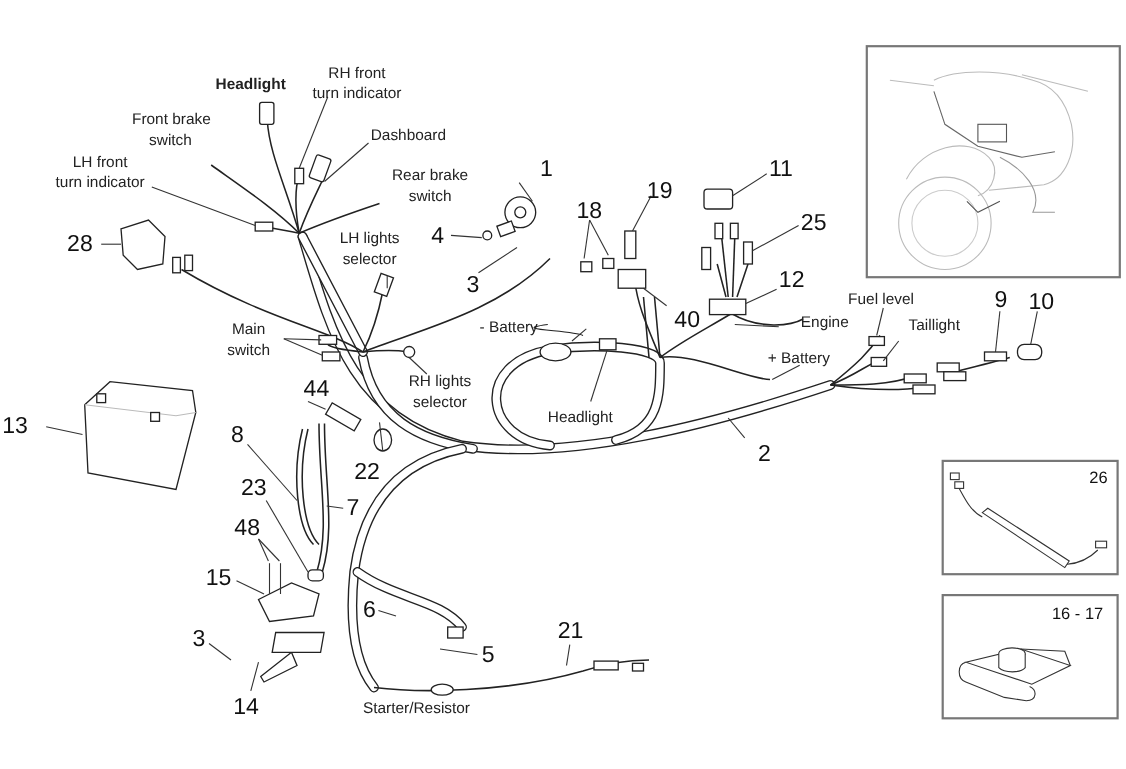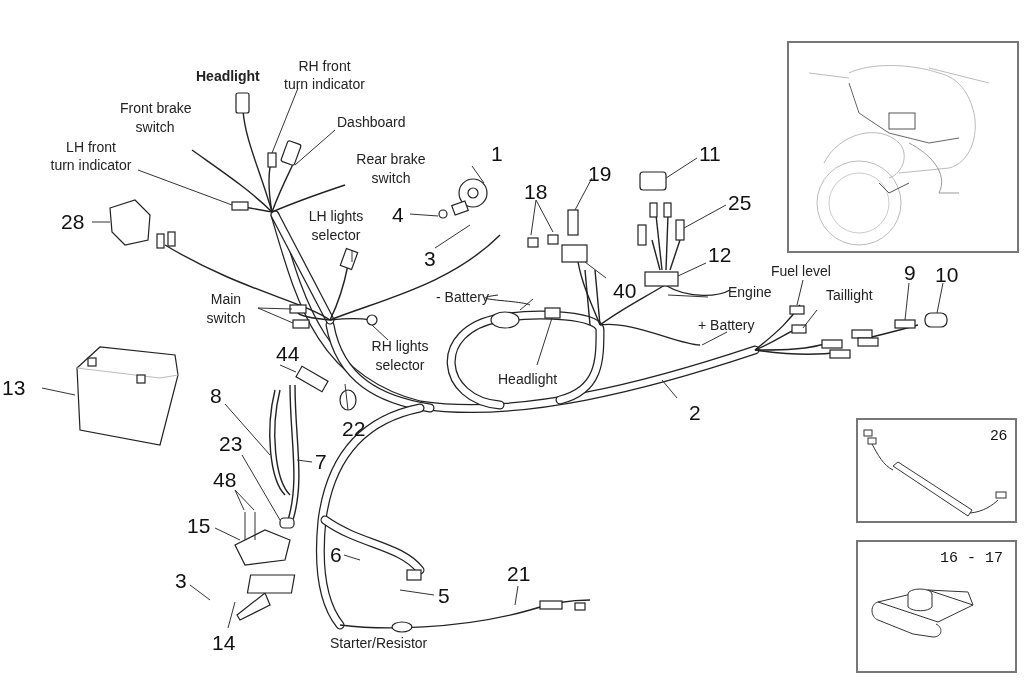--- a/index.html
+++ b/index.html
@@ -233,21 +233,21 @@
   <div class="num" style="left:935px;top:264px;">10</div>
   <div class="num" style="left:699px;top:143px;">11</div>
   <div class="num" style="left:708px;top:244px;">12</div>
   <div class="num" style="left:2px;top:377px;">13</div>
   <div class="num" style="left:212px;top:632px;">14</div>
   <div class="num" style="left:187px;top:515px;">15</div>
   <div class="num" style="left:524px;top:181px;">18</div>
   <div class="num" style="left:588px;top:163px;">19</div>
   <div class="num" style="left:613px;top:280px;">40</div>
   <div class="num" style="left:507px;top:563px;">21</div>
-  <div class="num" style="left:322px;top:418px;margin-left:20px;">22</div>
+  <div class="num" style="left:322px;top:418px;">22</div>
   <div class="num" style="left:219px;top:433px;">23</div>
   <div class="num" style="left:276px;top:343px;">44</div>
   <div class="num" style="left:728px;top:192px;">25</div>
   <div class="num" style="left:213px;top:469px;">48</div>
   <div class="num" style="left:61px;top:211px;">28</div>
 
   
   <div class="inset" style="left:787px;top:41px;width:232px;height:212px;">
     <svg width="228" height="208" viewBox="0 0 228 208">
       <circle cx="70" cy="160" r="42" fill="none" stroke="#bbb"></circle>
@@ -269,21 +269,21 @@
       <rect x="6" y="10" width="8" height="6" fill="#fff" stroke="#333"></rect>
       <rect x="10" y="18" width="8" height="6" fill="#fff" stroke="#333"></rect>
       <path d="M14 24 C20 35, 25 45, 35 50" fill="none" stroke="#333"></path>
       <path d="M35 46 L110 96 L114 90 L40 42 Z" fill="#fff" stroke="#333"></path>
       <path d="M112 93 C125 92, 135 85, 140 80" fill="none" stroke="#333"></path>
       <rect x="138" y="72" width="10" height="6" fill="#fff" stroke="#333"></rect>
     </svg>
   </div>
 
   
-  <div class="inset" style="left:856px;top:540px;width:161px;height:133px;font-family:Liberation Mono, monospace;">
+  <div class="inset" style="left:856px;top:540px;width:161px;height:114px;">
     <div class="inset-num" style="right:12px;top:8px;">16 - 17</div>
     <svg width="157" height="122" viewBox="0 0 157 122">
       <path d="M20 60 L70 48 L115 63 L80 80 Z" fill="#fff" stroke="#333"></path>
       <path d="M20 60 C12 62, 12 75, 20 78 L55 92 L75 95 C85 95, 85 85, 78 82" fill="none" stroke="#333"></path>
       <ellipse cx="62" cy="52" rx="12" ry="5" fill="#fff" stroke="#333"></ellipse>
       <path d="M50 52 L50 65 C55 70, 70 70, 74 65 L74 52" fill="#fff" stroke="#333"></path>
       <path d="M70 48 L110 50 L115 63" fill="none" stroke="#333"></path>
     </svg>
   </div>
 </div>

